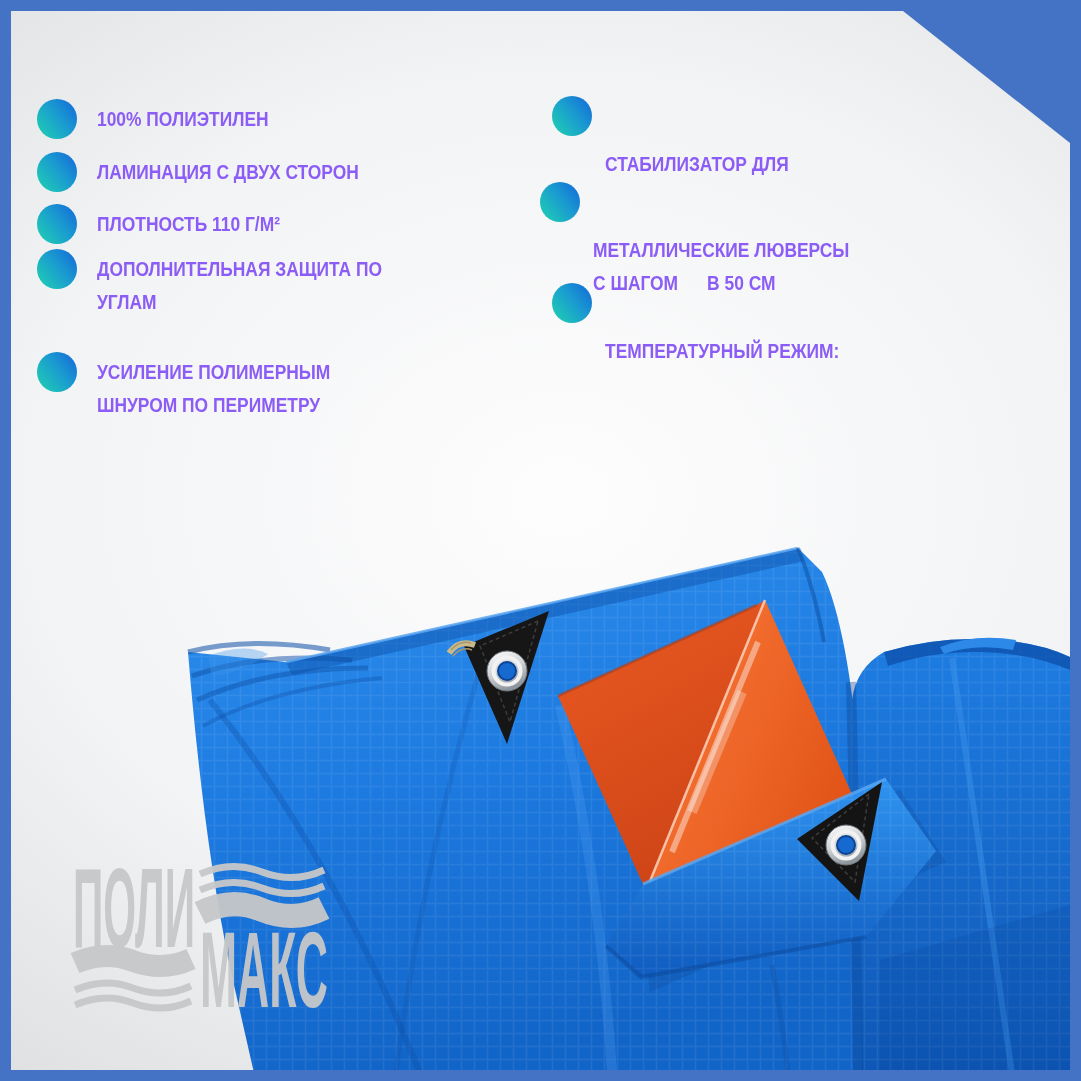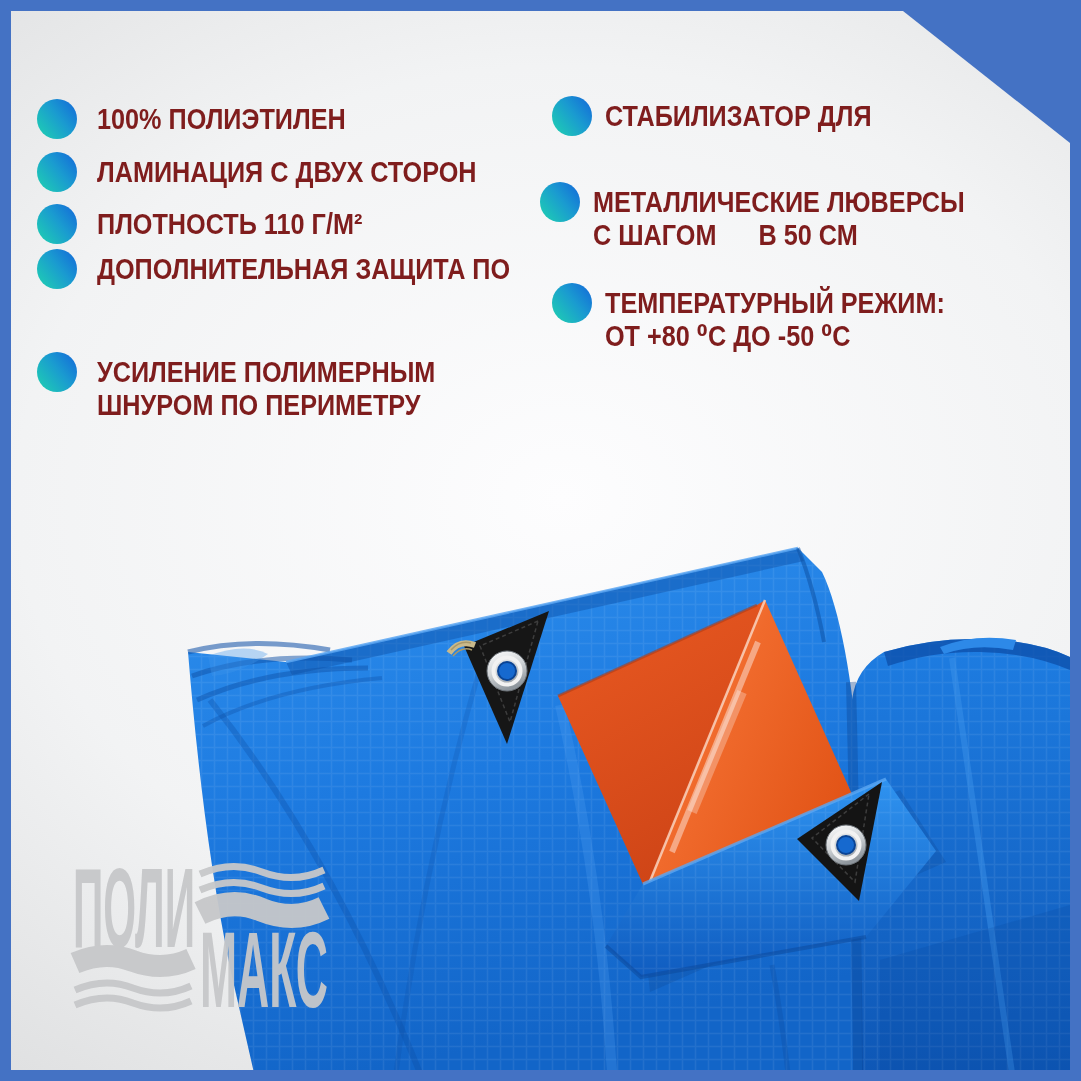--- a/index.html
+++ b/index.html
@@ -9,22 +9,22 @@
     background:radial-gradient(120% 95% at 52% 46%, #fdfdfe 0%, #f2f3f4 42%, #dcddde 76%, #d0d1d4 100%);
   }
   .scene{position:absolute;left:0;top:0;width:1081px;height:1081px;display:block;}
   .features{position:absolute;left:0;top:0;width:1081px;height:540px;z-index:2;}
   .feat{position:absolute;}
   .bullet{
     position:absolute;left:0;top:-4px;width:40px;height:40px;border-radius:50%;
     background:linear-gradient(52deg,#1ecbb4 8%,#1a9bd0 55%,#146fd8 92%);
   }
   .lines{margin-left:60px;}
-  .col-right .lines{margin-left:53px;}
-  .fl{font-size:29px;line-height:33px;font-weight:700;color:#7f1d1d;white-space:nowrap;}
+  .col-right .lines{margin-left:53px;margin-top:48px;}
+  .fl{font-size:20px;line-height:33px;font-weight:700;color:#8b5cf6;white-space:nowrap;}
   .cond{display:inline-block;transform:scaleX(.87);transform-origin:0 60%;white-space:pre;}
 </style>
 </head>
 <body>
 
 <svg class="scene" viewBox="0 0 1081 1081" aria-hidden="true">
   <defs>
     <linearGradient id="gBlueMain" x1="0" y1="0" x2="0.25" y2="1">
       <stop offset="0" stop-color="#2e90ee"></stop>
         <stop offset="0.5" stop-color="#1d7ae0"></stop>
@@ -164,20 +164,21 @@
     <span class="bullet"></span>
     <div class="lines">
       <div class="fl"><span class="cond">ПЛОТНОСТЬ 110 Г/М²</span></div>
     </div>
   </div>
 
   <div class="feat col-left" style="left:37px;top:253px">
     <span class="bullet"></span>
     <div class="lines">
       <div class="fl"><span class="cond">ДОПОЛНИТЕЛЬНАЯ ЗАЩИТА ПО</span></div>
+      <div class="fl"><span class="cond">УГЛАМ</span></div>
     </div>
   </div>
 
   <div class="feat col-left" style="left:37px;top:356px">
     <span class="bullet"></span>
     <div class="lines">
       <div class="fl"><span class="cond">УСИЛЕНИЕ ПОЛИМЕРНЫМ</span></div>
       <div class="fl"><span class="cond">ШНУРОМ ПО ПЕРИМЕТРУ</span></div>
     </div>
   </div>
@@ -194,17 +195,16 @@
     <div class="lines">
       <div class="fl"><span class="cond">МЕТАЛЛИЧЕСКИЕ ЛЮВЕРСЫ</span></div>
       <div class="fl"><span class="cond">С ШАГОМ&nbsp;&nbsp;&nbsp;&nbsp;&nbsp;&nbsp;В 50 СМ</span></div>
     </div>
   </div>
 
   <div class="feat col-right" style="left:552px;top:287px">
     <span class="bullet"></span>
     <div class="lines">
       <div class="fl"><span class="cond">ТЕМПЕРАТУРНЫЙ РЕЖИМ:</span></div>
-      <div class="fl"><span class="cond">ОТ +80 ⁰С ДО -50 ⁰С</span></div>
     </div>
   </div>
 
 </div>
 
 </body></html>

